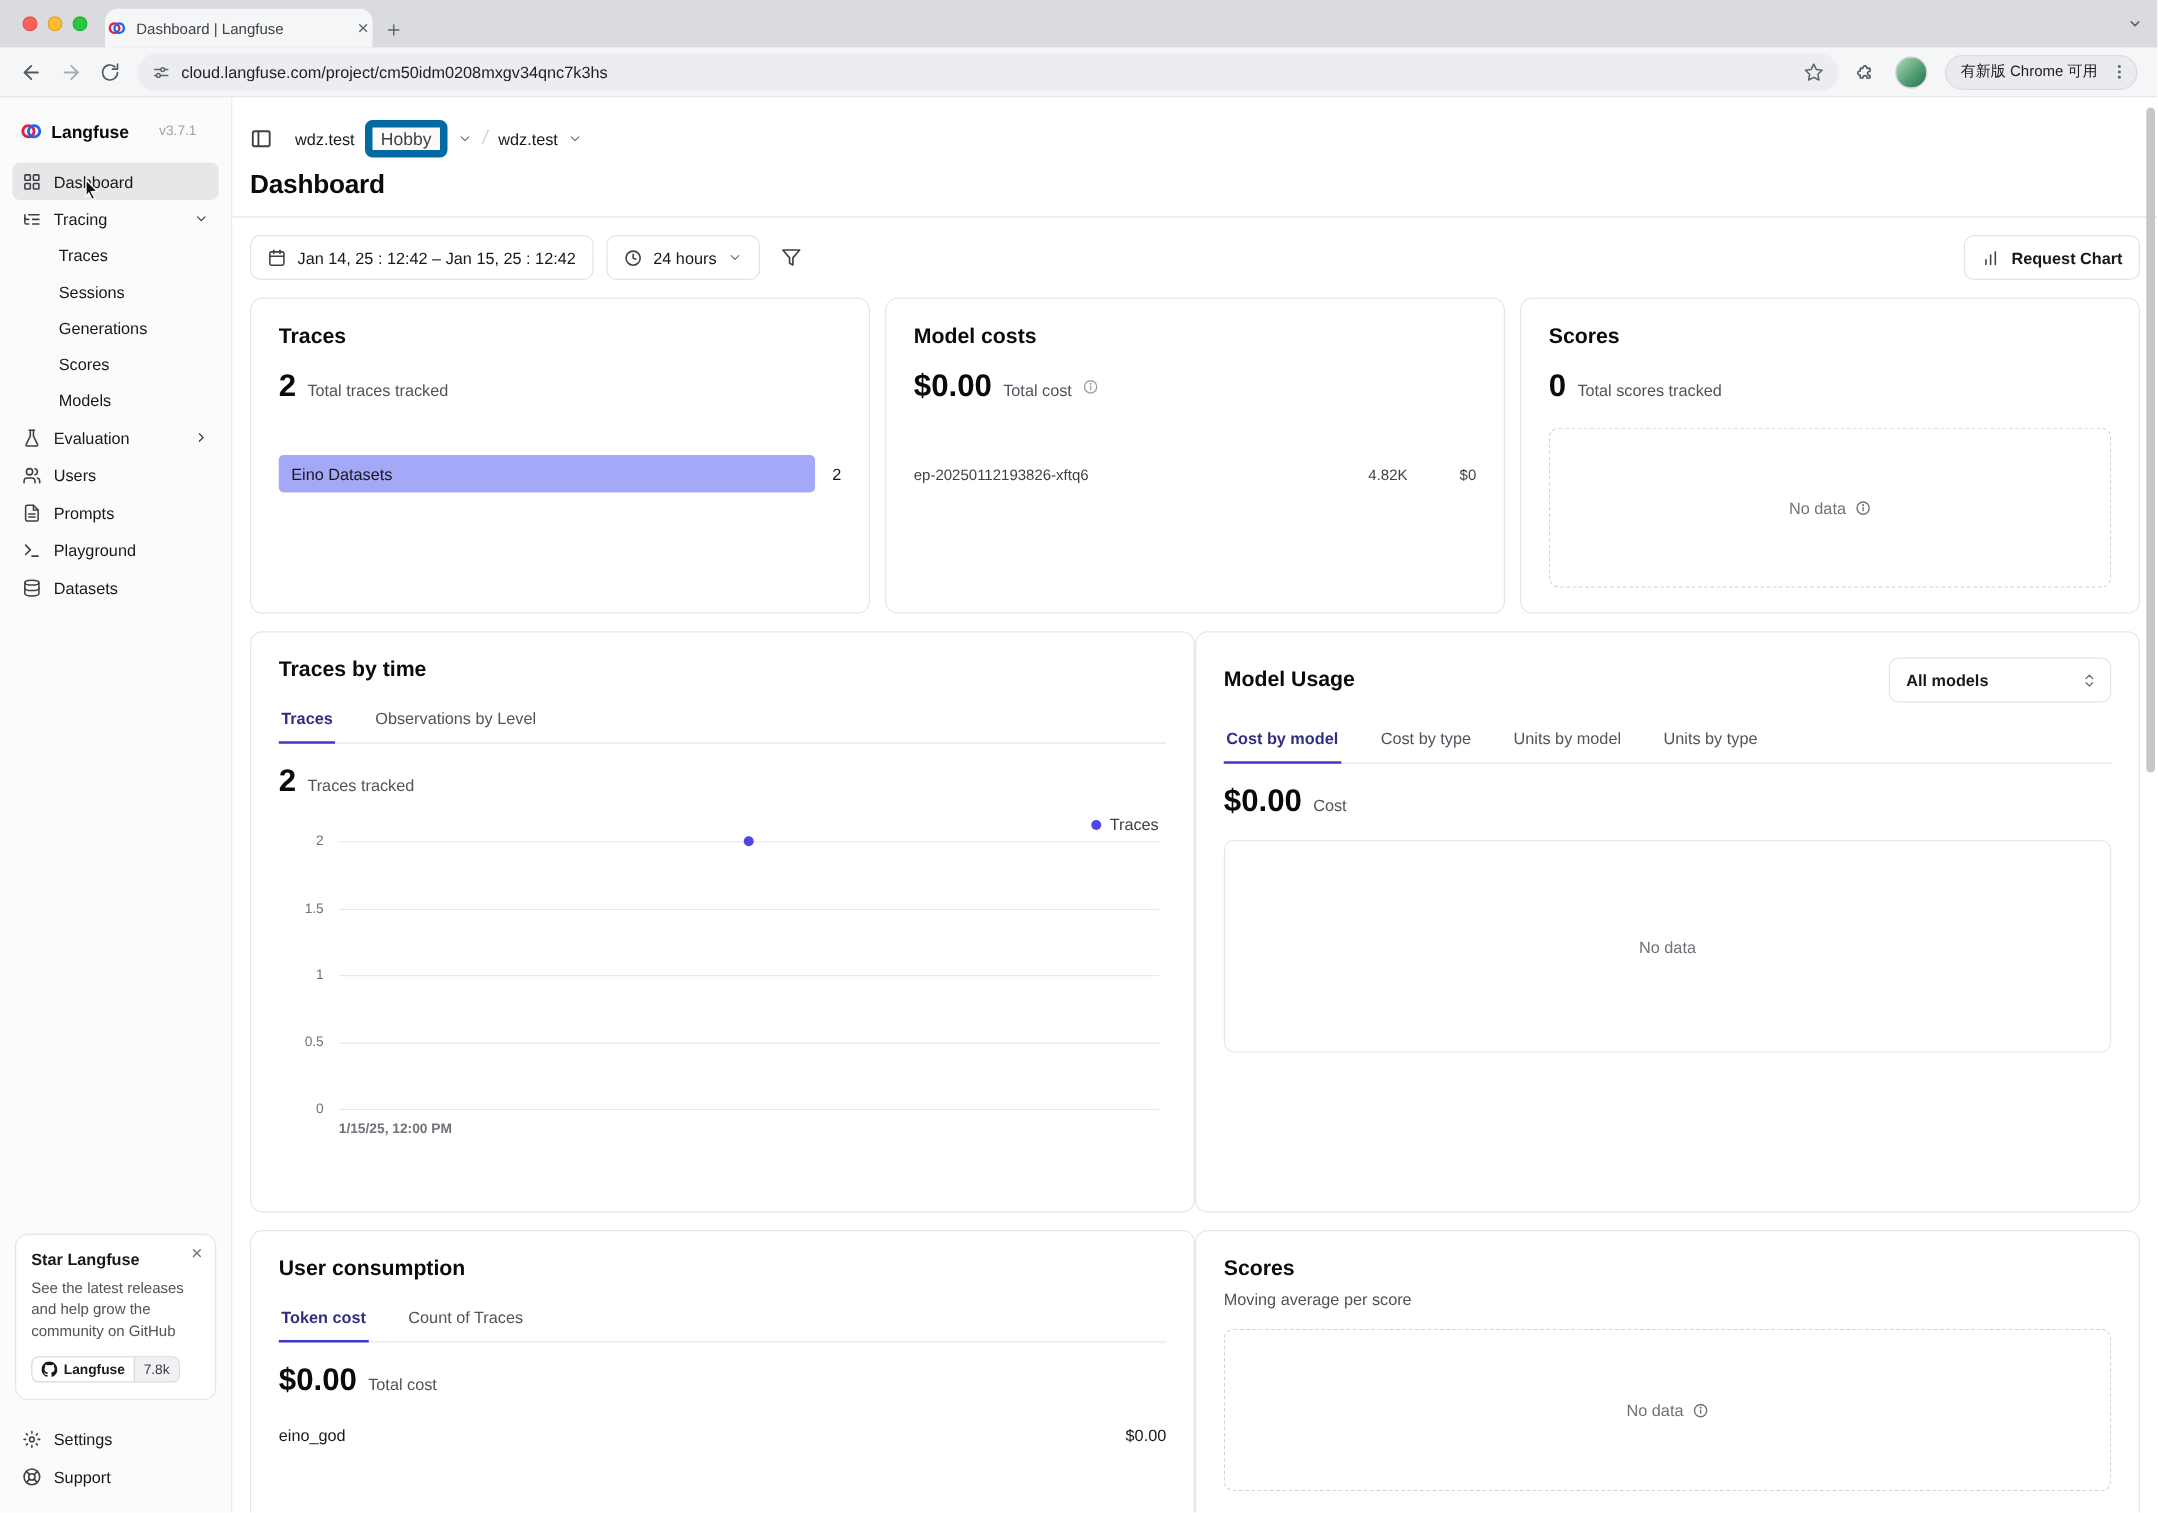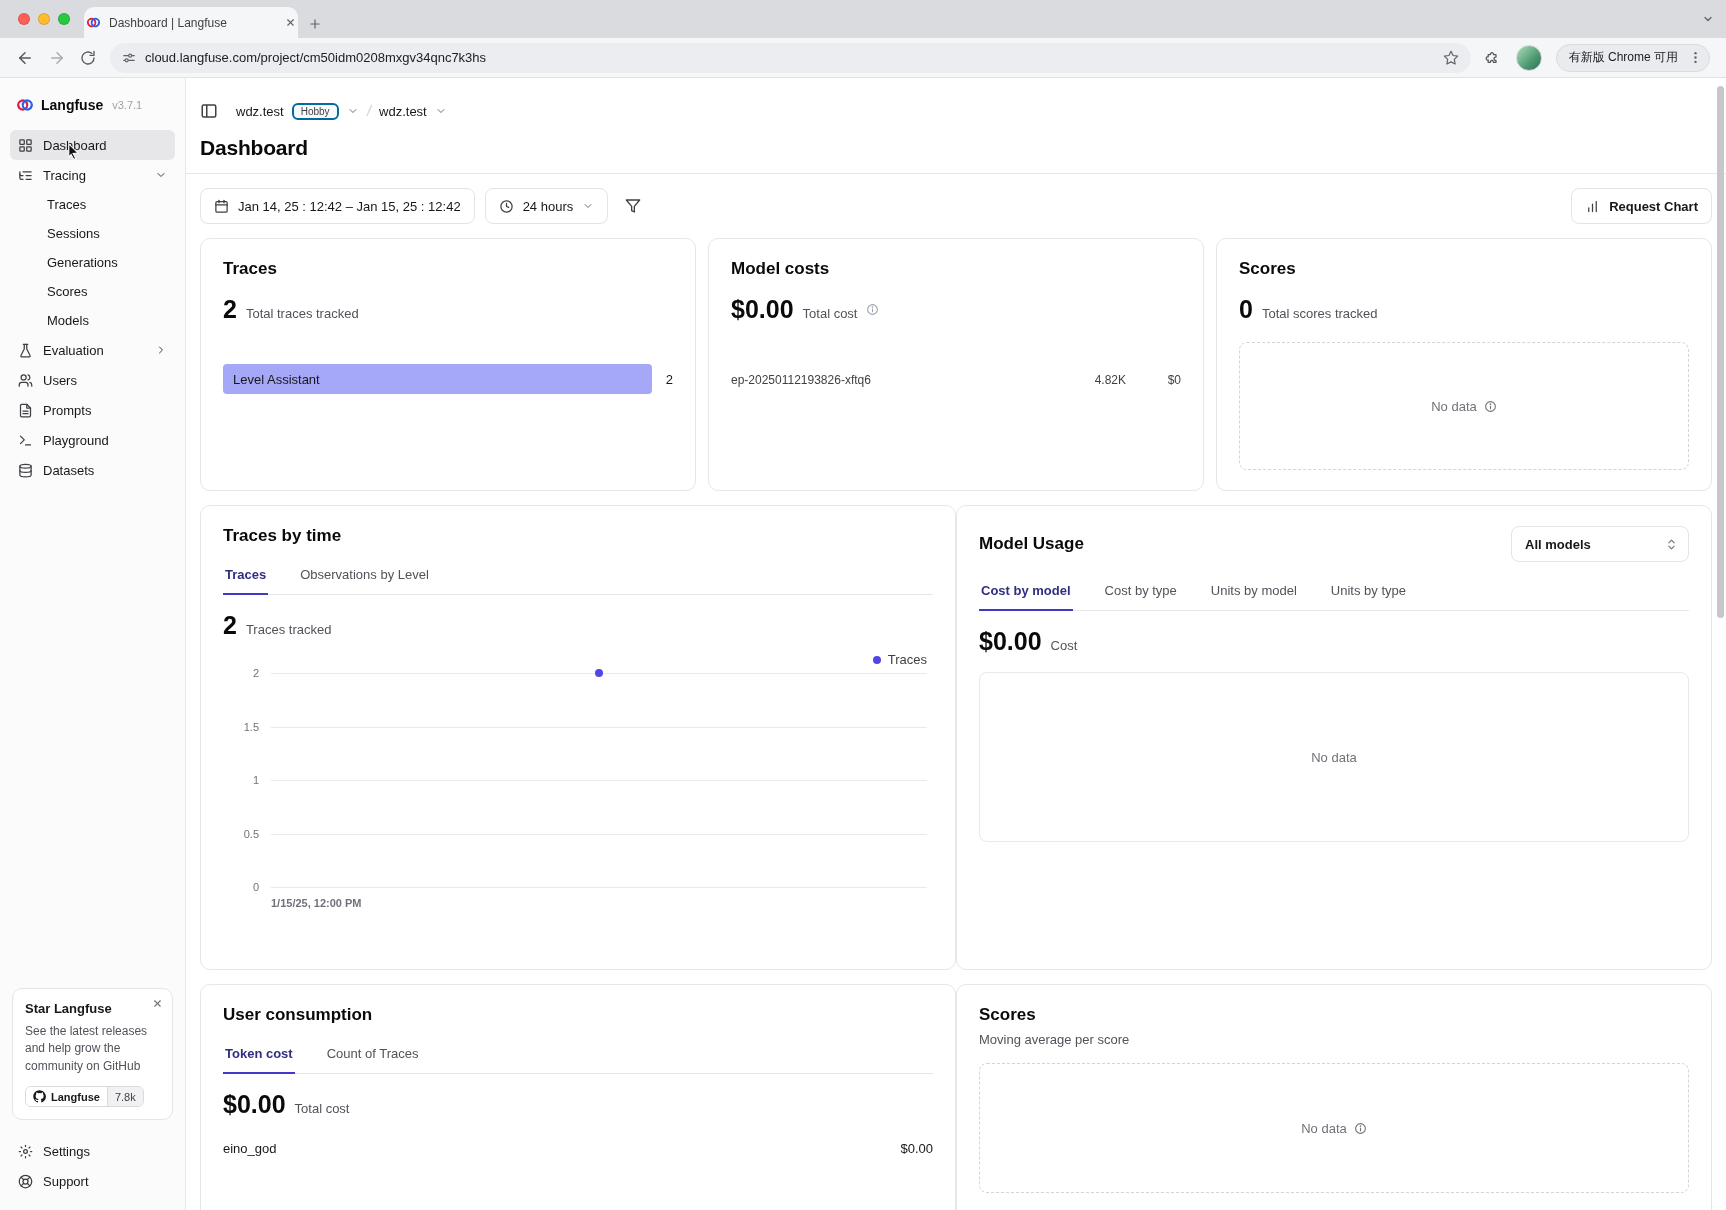--- a/index.html
+++ b/index.html
@@ -23,41 +23,41 @@
   .omnibox { flex:1; height:30px; background:#ebedf0; border-radius:15px; display:flex; align-items:center; gap:9px; padding:0 12px; font-size:13px; color:#202124; }
   .omni-url { flex:1; white-space:nowrap; overflow:hidden; }
   .avatar { width:26px; height:26px; border-radius:50%; background:linear-gradient(135deg,#9ed3ae 10%,#4e9a72 60%,#2e6e52); border:1px solid #d5d7da; }
   .update-pill { height:28px; border-radius:14px; background:#e9ebee; border:1px solid #dadce0; display:flex; align-items:center; gap:10px; padding:0 6px 0 12px; font-size:12px; color:#202124; }
 
   
   .app { display:flex; height:1132px; }
   .sidebar { width:186px; flex:none; background:#fbfbfb; border-right:1px solid #e8e8ea; display:flex; flex-direction:column; padding:10px 10px 14px; }
   .logo-row { display:flex; align-items:center; gap:7px; padding:8px 6px 16px; }
   .logo-name { font-size:14px; font-weight:700; color:#0a0a0a; }
-  .logo-ver { font-size:11px; color:#a1a1aa; margin-left:2px; }
+  .logo-ver { font-size:11px; color:#a1a1aa; margin-left:17px; }
   .nav-item { display:flex; align-items:center; gap:10px; height:30px; padding:0 8px; border-radius:6px; font-size:13px; color:#18181b; }
   .nav-item .icon { color:#3f3f46; }
   .nav-item.active { background:#e7e7e9; }
   .nav-sub { padding-left:37px; height:29px; }
   .chev { margin-left:auto; color:#71717a; }
   .spacer { flex:1; }
   .star-card { position:relative; background:#fff; border:1px solid #e5e5e7; border-radius:10px; padding:12px; margin:0 2px 16px; }
   .star-title { font-size:13px; font-weight:700; color:#18181b; }
   .star-close { position:absolute; top:9px; right:9px; color:#71717a; }
   .star-body { font-size:12px; color:#52525b; line-height:1.45; margin:7px 0 11px; }
   .gh-badge { display:inline-flex; align-items:stretch; border:1px solid #d9d9de; border-radius:6px; overflow:hidden; font-size:11px; }
   .gh-left { display:flex; align-items:center; gap:5px; padding:3px 7px; background:#fff; font-weight:700; color:#18181b; }
   .gh-right { display:flex; align-items:center; padding:3px 7px; background:#f1f1f3; border-left:1px solid #d9d9de; color:#3f3f46; }
 
   .main { flex:1; padding:16px 14px 0; overflow:hidden; background:#fff; }
   .main-header { display:flex; align-items:center; gap:18px; height:34px; }
   .panel-toggle { color:#3f3f46; }
   .crumb { display:flex; align-items:center; gap:8px; font-size:13px; }
   .crumb-name { font-weight:500; color:#18181b; }
-  .badge { border:2px solid #0369a1; border-radius:6px; padding:1px 7px; font-size:10px; color:#3f3f46; background:#fafafa; }
+  .badge { border:6px solid #0369a1; border-radius:6px; padding:1px 7px; font-size:14px; color:#3f3f46; background:#fafafa; }
   .crumb-chev { color:#71717a; }
   .crumb-slash { color:#d4d4d8; font-size:16px; font-weight:300; transform:rotate(8deg); }
   .page-title { font-size:21px; font-weight:700; margin-top:8px; letter-spacing:-0.2px; color:#0a0a0a; }
   .main-divider { border-bottom:1px solid #e7e7e9; margin:13px -14px 0; }
 
   .filter-row { display:flex; align-items:center; gap:10px; margin-top:14px; }
   .btn { display:inline-flex; align-items:center; gap:9px; height:36px; padding:0 13px; border:1px solid #e4e4e7; border-radius:8px; background:#fff; font-size:13px; color:#18181b; }
   .btn .icon { color:#3f3f46; }
   .icon-btn { display:inline-flex; align-items:center; height:36px; padding:0 7px; color:#3f3f46; background:none; border:none; }
   .btn-right { margin-left:auto; font-weight:600; }
@@ -447,21 +447,21 @@
 
     <div class="grid3">
       <section class="card">
         <h2 class="card-title">Traces</h2>
         <div class="metric-row">
           <span class="metric">2</span>
           <span class="metric-label">Total traces tracked</span>
         </div>
         <div class="hbar-row">
           <div class="hbar">
-            <span>Level Assistant</span>
+            <span>Eino Datasets</span>
           </div>
           <span class="hbar-val">2</span>
         </div>
       </section>
 
       <section class="card">
         <h2 class="card-title">Model costs</h2>
         <div class="metric-row">
           <span class="metric">$0.00</span>
           <span class="metric-label">Total cost</span>

